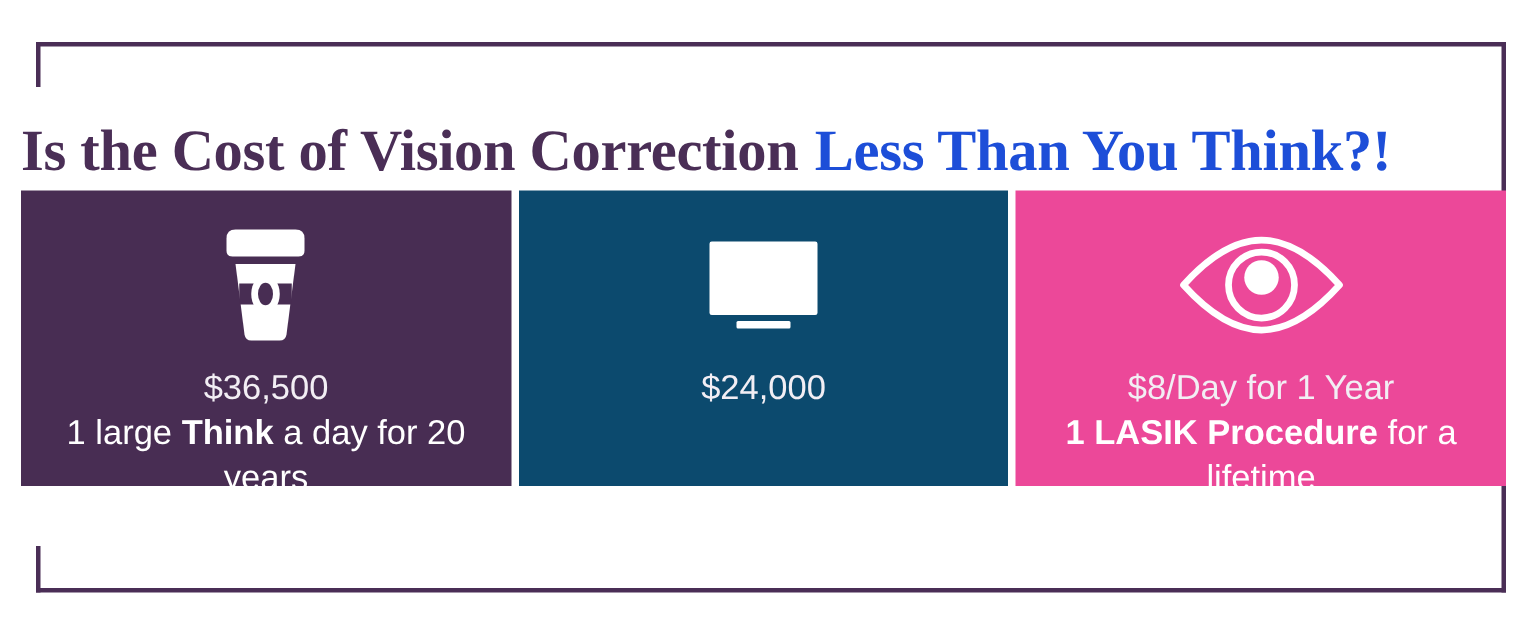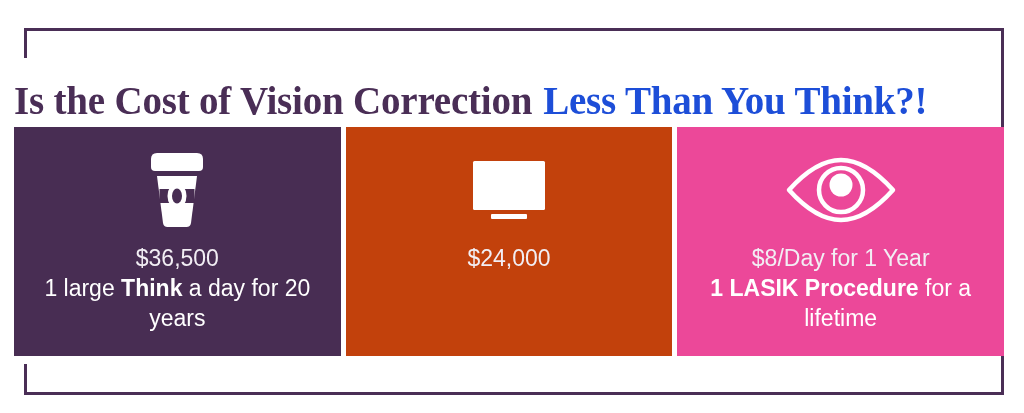--- a/index.html
+++ b/index.html
@@ -82,35 +82,35 @@
     color: #1d4ed8;
     margin-left: 0.28em;
   }
 
   
   .cards {
     position: absolute;
     left: 14px;
     top: 127px;
     width: 990px;
-    height: 229px;
+    height: 197px;
     display: flex;
     gap: 5px;
   }
   .card {
     flex: 1 1 0;
     position: relative;
     display: flex;
     flex-direction: column;
     align-items: center;
     box-sizing: border-box;
     padding-top: 24px;
   }
   .card-1 { background: #482d53; }
-  .card-2 { background: #c2410c; }
+  .card-2 { background: #0c4a6e; }
   .card-3 { background: #ec4899; }
 
   .card-icon {
     height: 78px;
     display: flex;
     align-items: center;
     justify-content: center;
   }
   .card-icon svg {
     display: block;

